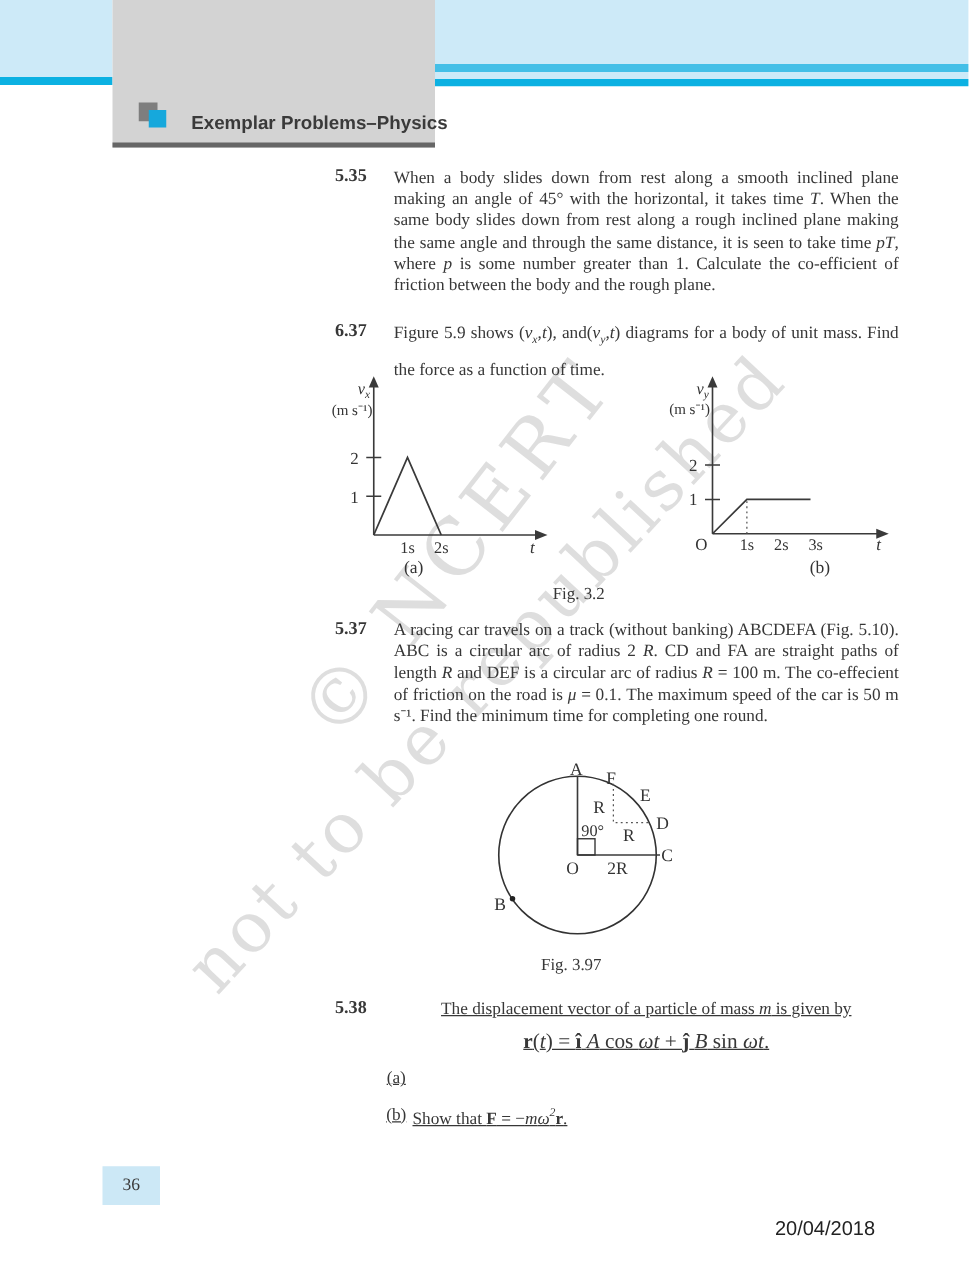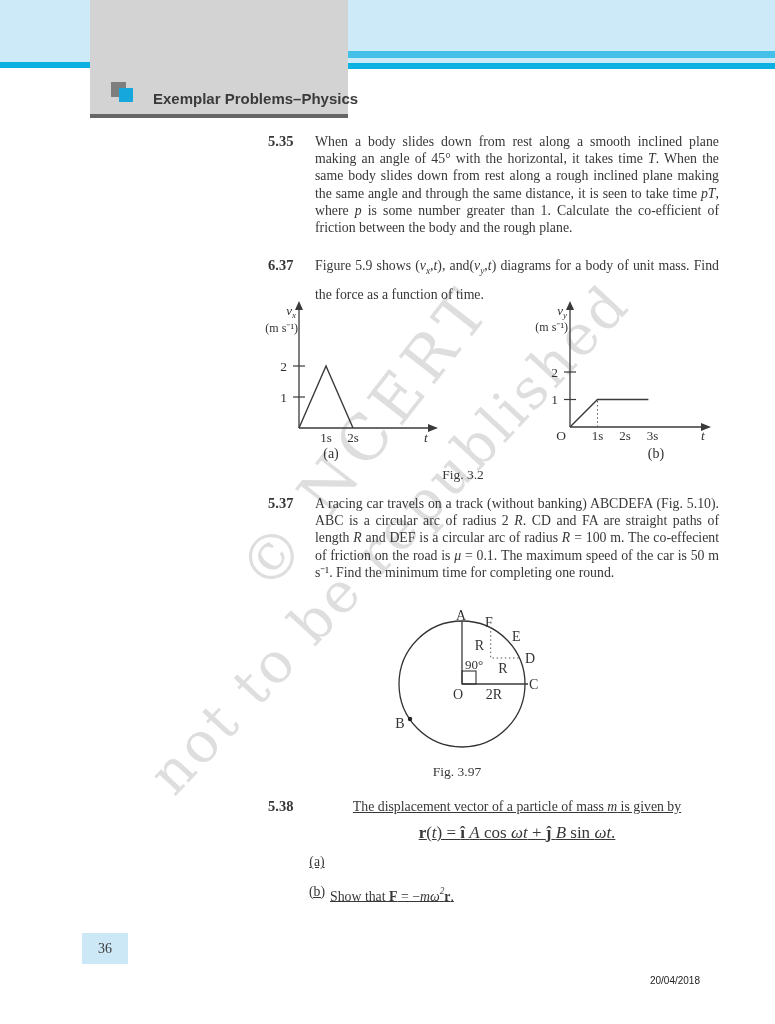--- a/index.html
+++ b/index.html
@@ -39,21 +39,21 @@
   svg text{font-family:"Liberation Serif",serif;fill:#333;}
   .axis{stroke:#3a3a3a;stroke-width:1.3;fill:none;}
   .curve{stroke:#3a3a3a;stroke-width:1.4;fill:none;}
   .tick{stroke:#3a3a3a;stroke-width:1.2;}
   .dotted{stroke:#555;stroke-width:1;fill:none;stroke-dasharray:1.5,2.6;}
   .arrow{fill:#3a3a3a;stroke:none;}
   
   .page-tab{position:absolute;left:82px;top:933px;width:46px;height:31px;background:#cce8f6;
     z-index:2;display:flex;align-items:center;justify-content:center;font-size:14px;color:#3a3a3a;}
   .date{position:absolute;left:500px;top:975px;width:200px;text-align:right;z-index:2;
-    font-family:"Liberation Sans",sans-serif;font-size:10px;color:#222;}
+    font-family:"Liberation Sans",sans-serif;font-size:16px;color:#222;}
 </style>
 </head>
 <body>
 
 <div class="page">
 
   <div class="band-left"></div>
   <div class="band-right"></div>
   <div class="header-box">
     <span class="icon-squares">

